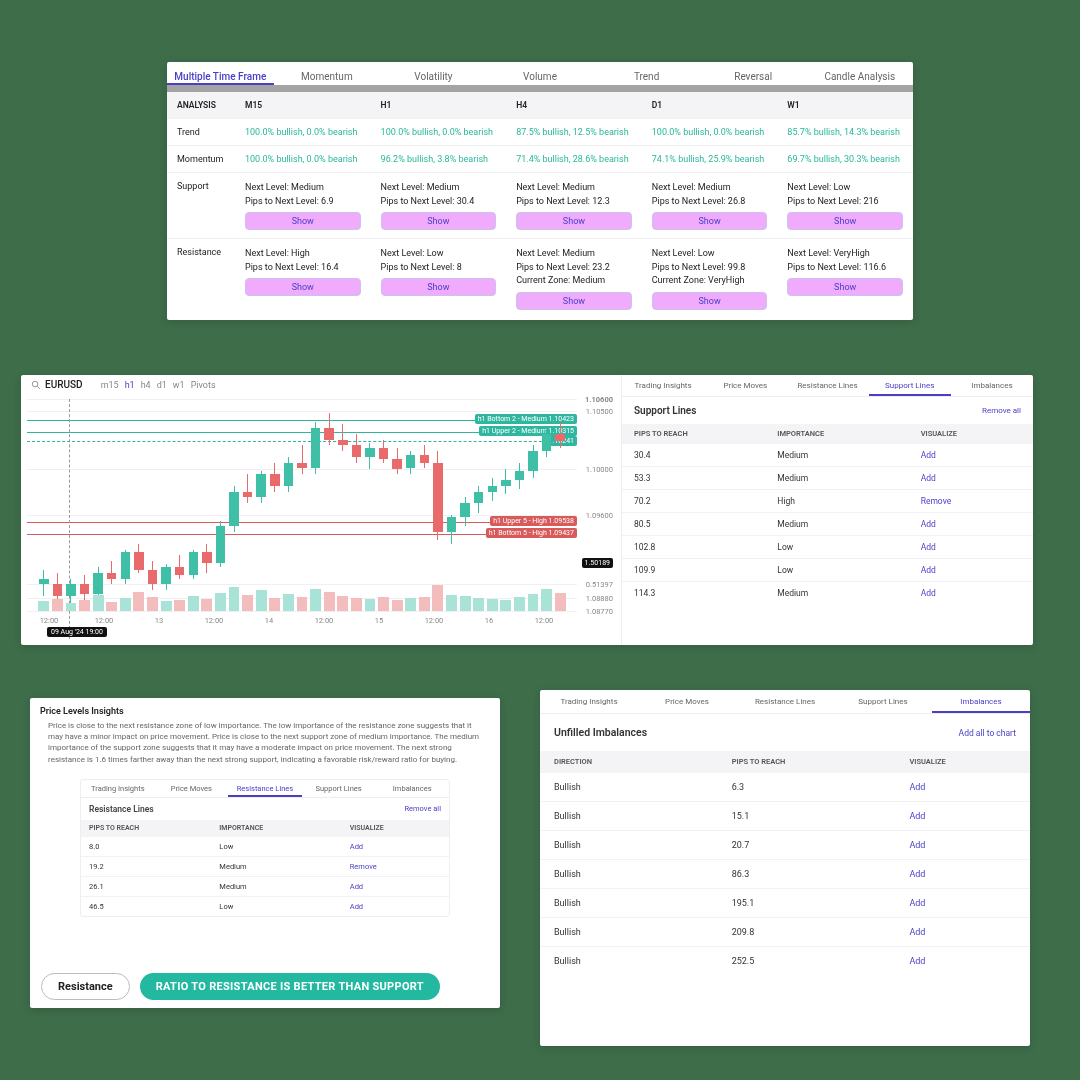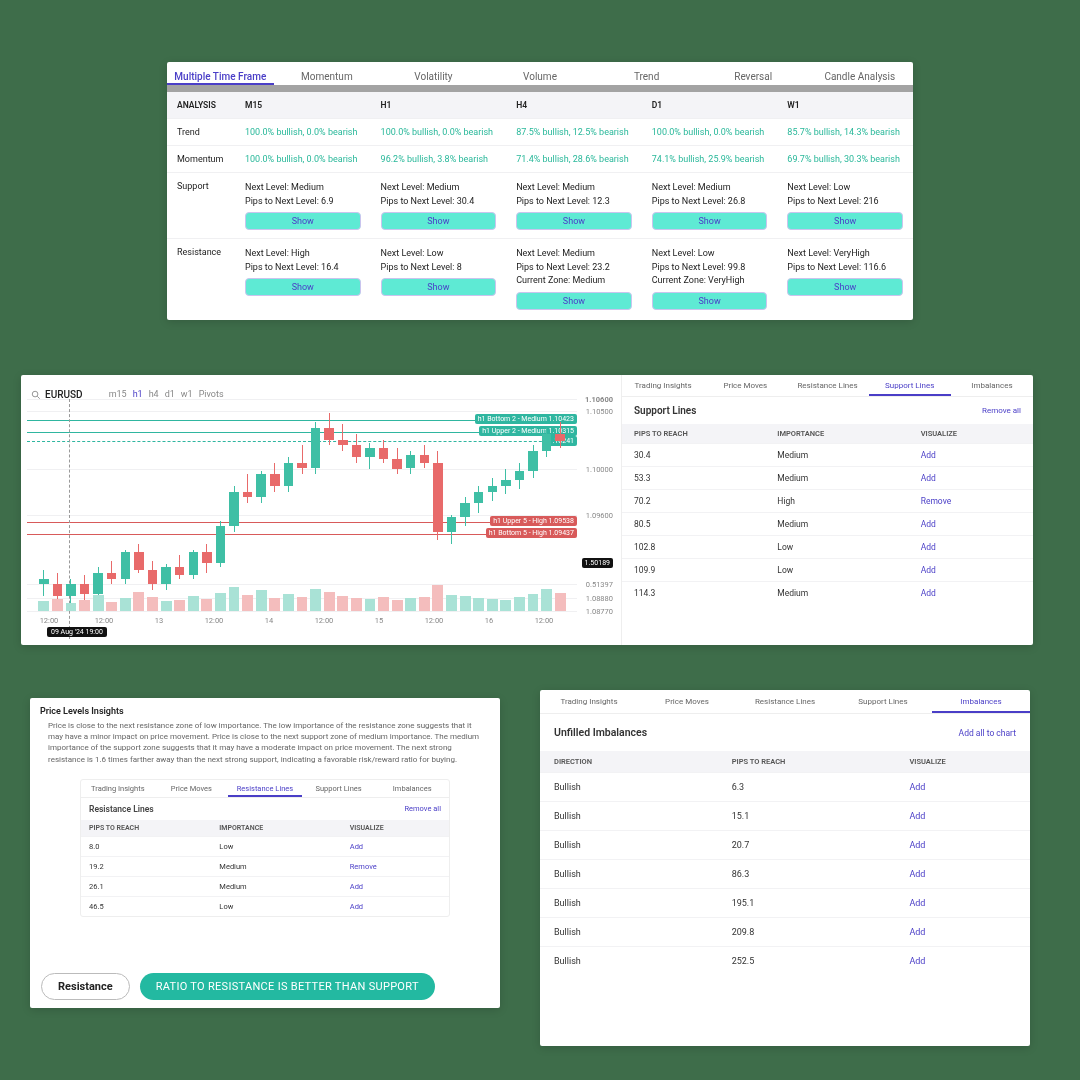--- a/index.html
+++ b/index.html
@@ -11,25 +11,25 @@
   #p1 .tabs{display:flex;border-bottom:7px solid #a3a3a3;height:30px}
   #p1 .tab{flex:1;line-height:30px;text-align:center;color:#666;cursor:pointer}
   #p1 .tab.active{color:#4a3ec7;border-bottom:2px solid #4a3ec7;font-weight:500}
   #p1 table{width:100%;border-collapse:collapse;font-size:9px}
   #p1 th,#p1 td{text-align:left;padding:8px 10px;vertical-align:top}
   #p1 thead th{background:#f4f4f7;font-weight:600;color:#222;font-size:8.5px}
   #p1 tbody tr{border-top:1px solid #f0f0f2}
   #p1 td.rowlbl{color:#222;font-size:9px}
   #p1 .green{color:#29b89a}
   #p1 .nl{color:#222;line-height:1.5}
-  #p1 .showbtn{border:1px solid #c9c4ee;color:#4a3ec7;background:#5eead4;border-radius:4px;height:18px;width:100%;font-size:9px;cursor:pointer;margin-top:4px}
+  #p1 .showbtn{border:1px solid #c9c4ee;color:#4a3ec7;background:#f0abfc;border-radius:4px;height:18px;width:100%;font-size:9px;cursor:pointer;margin-top:4px}
 
   
   #p2{left:21px;top:375px;width:1012px;height:270px;font-size:9px;color:#333}
-  #p2 .toolbar{display:flex;align-items:flex-start;gap:20px;padding:14px 10px}
+  #p2 .toolbar{display:flex;align-items:center;gap:12px;padding:4px 10px}
   #p2 .toolbar .sym{font-weight:500;color:#222;font-size:10px;display:flex;align-items:center;gap:4px}
   #p2 .toolbar .tf{color:#888;font-size:9px}
   #p2 .toolbar .tf.act{color:#4a3ec7}
   #p2 .chartwrap{position:absolute;left:6px;top:24px;width:588px;height:240px}
   #p2 .chart-area{position:absolute;left:0;top:0;right:38px;bottom:28px}
   #p2 .hline{position:absolute;left:0;right:0;height:1px}
   #p2 .hline span{position:absolute;right:0;font-size:7px;color:#fff;padding:1px 3px;border-radius:2px;top:-6px}
   #p2 .yaxis{position:absolute;right:0;top:0;width:36px;height:212px}
   #p2 .ylab{position:absolute;right:2px;font-size:7.5px;color:#888;transform:translateY(-50%)}
   #p2 .xaxis{position:absolute;left:0;right:38px;bottom:0;height:26px}
@@ -53,21 +53,21 @@
   #p3 .rtabs{display:flex;border-bottom:1px solid #eee;height:18px}
   #p3 .rtab{flex:1;line-height:18px;text-align:center;font-size:7.5px;color:#666;cursor:pointer}
   #p3 .rtab.active{color:#4a3ec7;border-bottom:2px solid #4a3ec7}
   #p3 .rhead{display:flex;justify-content:space-between;align-items:center;padding:6px 8px;font-size:8.5px;font-weight:600}
   #p3 .rhead a{font-size:7.5px;color:#4a3ec7;font-weight:400;cursor:pointer}
   #p3 .rth{display:grid;grid-template-columns:1fr 1fr .7fr;background:#f4f4f7;padding:4px 8px;font-size:7px;color:#555;font-weight:600}
   #p3 .rrow{display:grid;grid-template-columns:1fr 1fr .7fr;padding:5px 8px;border-top:1px solid #f2f2f4;font-size:7.5px;color:#333}
   #p3 .rrow a{color:#4a3ec7;cursor:pointer}
   #p3 .caption{position:absolute;left:5px;right:5px;bottom:5px;height:34px;background:#fff;display:flex;align-items:center;gap:10px;padding:0 6px}
   #p3 .pill-res{background:#fff;border:1.5px solid #bbb;border-radius:18px;padding:6px 16px;font-weight:700;color:#222;font-size:11px}
-  #p3 .pill-ratio{background:#23b9a1;color:#fff;border-radius:18px;padding:7px 16px;font-weight:400;font-size:11px;letter-spacing:.3px}
+  #p3 .pill-ratio{background:#23b9a1;color:#fff;border-radius:18px;padding:7px 16px;font-weight:700;font-size:11px;letter-spacing:.3px}
 
   
   #p4{left:540px;top:690px;width:490px;height:356px;font-size:9px;color:#333}
   #p4 .itabs{display:flex;border-bottom:1px solid #eee;height:24px}
   #p4 .itab{flex:1;line-height:24px;text-align:center;font-size:8px;color:#666;cursor:pointer}
   #p4 .itab.active{color:#4a3ec7;border-bottom:2px solid #4a3ec7}
   #p4 .ihead{display:flex;justify-content:space-between;align-items:center;padding:12px 14px;font-size:10.5px;font-weight:600}
   #p4 .ihead a{font-size:8.5px;color:#4a3ec7;font-weight:400;cursor:pointer}
   #p4 .ith{display:grid;grid-template-columns:1fr 1fr .6fr;background:#f4f4f7;padding:6px 14px;font-size:7.5px;color:#555;font-weight:600}
   #p4 .irow{display:grid;grid-template-columns:1fr 1fr .6fr;padding:9px 14px;border-top:1px solid #f2f2f4;font-size:9px}

